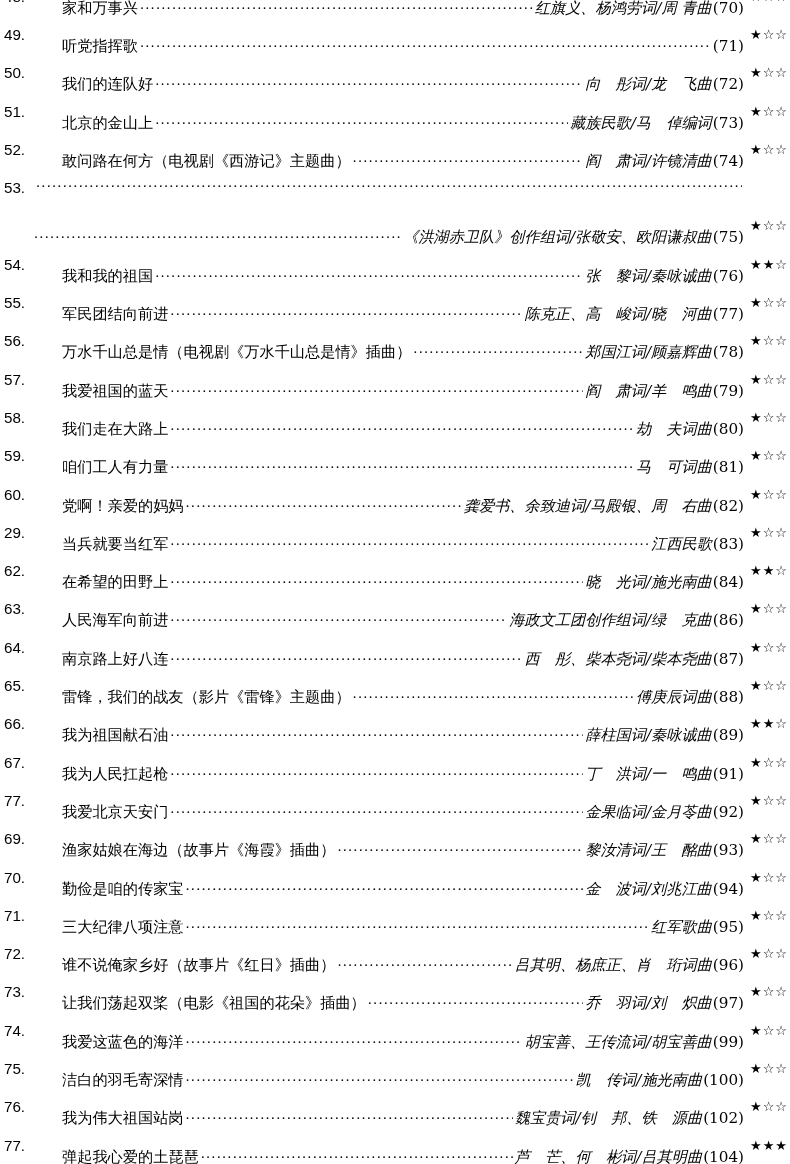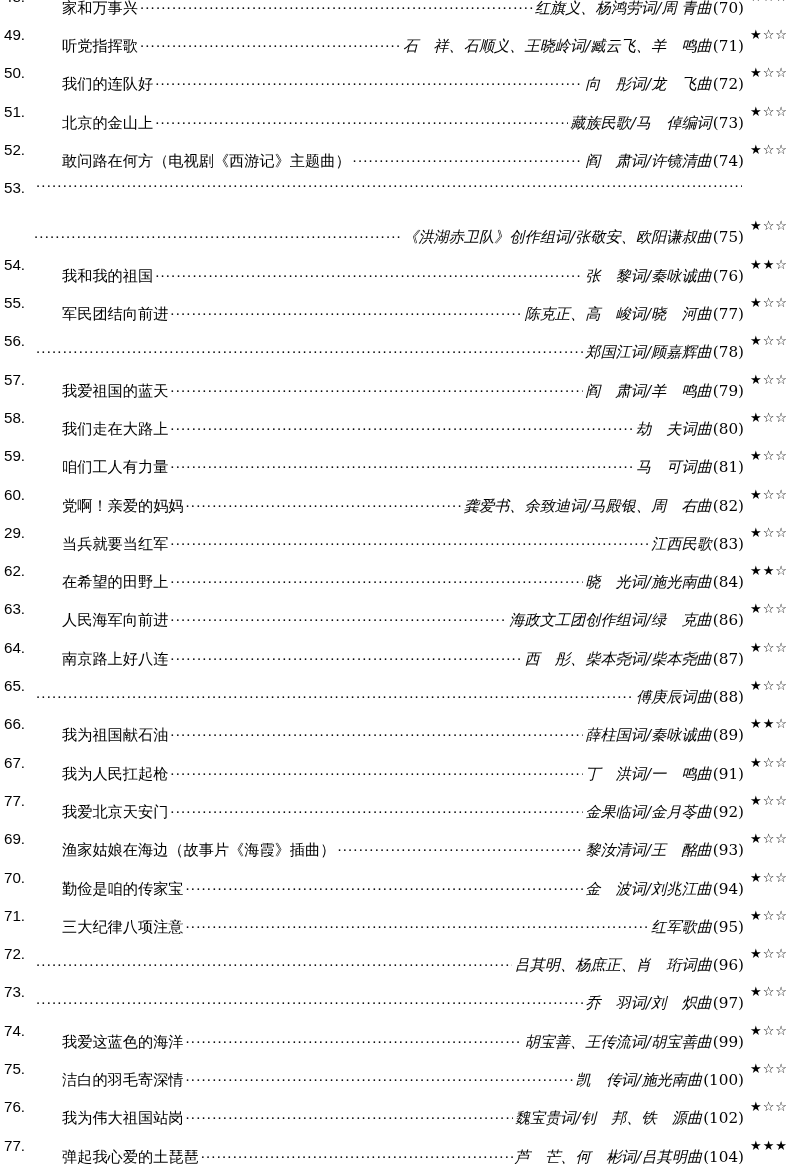--- a/index.html
+++ b/index.html
@@ -115,21 +115,20 @@
           <span class="page">(70)</span>
         </span>
         <span class="stars">★☆☆</span>
       </div>
     </div>
     <div class="entry">
       <span class="num">49.</span>
       <span class="body">
         <span class="title">听党指挥歌</span>
         <span class="leader">········································································································································································································</span>
-        <span class="credit">石　祥、石顺义、王晓岭词/臧云飞、羊　鸣曲</span>
         <span class="page">(71)</span>
       </span>
       <span class="stars">★☆☆</span>
     </div>
     <div class="entry">
       <span class="num">50.</span>
       <span class="body">
         <span class="title">我们的连队好</span>
         <span class="leader">········································································································································································································</span>
         <span class="credit">向　彤词/龙　飞曲</span>
@@ -189,20 +188,21 @@
         <span class="title">军民团结向前进</span>
         <span class="leader">········································································································································································································</span>
         <span class="credit">陈克正、高　峻词/晓　河曲</span>
         <span class="page">(77)</span>
       </span>
       <span class="stars">★☆☆</span>
     </div>
     <div class="entry">
       <span class="num">56.</span>
       <span class="body">
+        <span class="title">万水千山总是情（电视剧《万水千山总是情》插曲）</span>
         <span class="leader">········································································································································································································</span>
         <span class="credit">郑国江词/顾嘉辉曲</span>
         <span class="page">(78)</span>
       </span>
       <span class="stars">★☆☆</span>
     </div>
     <div class="entry">
       <span class="num">57.</span>
       <span class="body">
         <span class="title">我爱祖国的蓝天</span>
@@ -278,20 +278,21 @@
         <span class="title">南京路上好八连</span>
         <span class="leader">········································································································································································································</span>
         <span class="credit">西　彤、柴本尧词/柴本尧曲</span>
         <span class="page">(87)</span>
       </span>
       <span class="stars">★☆☆</span>
     </div>
     <div class="entry">
       <span class="num">65.</span>
       <span class="body">
+        <span class="title">雷锋，我们的战友（影片《雷锋》主题曲）</span>
         <span class="leader">········································································································································································································</span>
         <span class="credit">傅庚辰词曲</span>
         <span class="page">(88)</span>
       </span>
       <span class="stars">★☆☆</span>
     </div>
     <div class="entry">
       <span class="num">66.</span>
       <span class="body">
         <span class="title">我为祖国献石油</span>
@@ -347,29 +348,31 @@
         <span class="title">三大纪律八项注意</span>
         <span class="leader">········································································································································································································</span>
         <span class="credit">红军歌曲</span>
         <span class="page">(95)</span>
       </span>
       <span class="stars">★☆☆</span>
     </div>
     <div class="entry">
       <span class="num">72.</span>
       <span class="body">
+        <span class="title">谁不说俺家乡好（故事片《红日》插曲）</span>
         <span class="leader">········································································································································································································</span>
         <span class="credit">吕其明、杨庶正、肖　珩词曲</span>
         <span class="page">(96)</span>
       </span>
       <span class="stars">★☆☆</span>
     </div>
     <div class="entry">
       <span class="num">73.</span>
       <span class="body">
+        <span class="title">让我们荡起双桨（电影《祖国的花朵》插曲）</span>
         <span class="leader">········································································································································································································</span>
         <span class="credit">乔　羽词/刘　炽曲</span>
         <span class="page">(97)</span>
       </span>
       <span class="stars">★☆☆</span>
     </div>
     <div class="entry">
       <span class="num">74.</span>
       <span class="body">
         <span class="title">我爱这蓝色的海洋</span>

